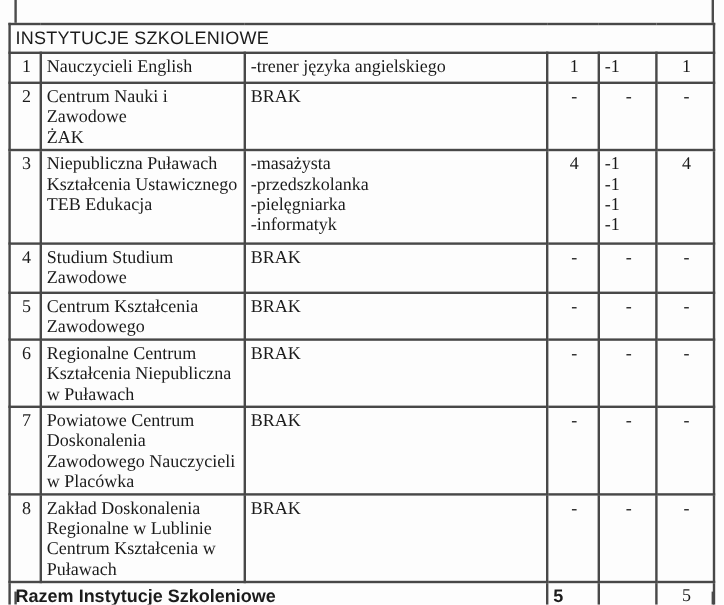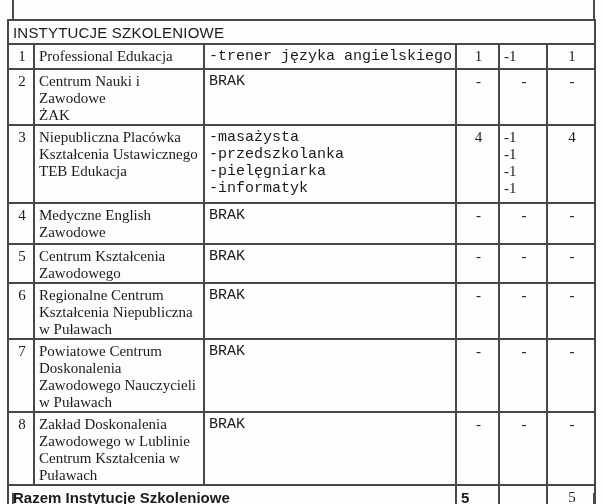--- a/index.html
+++ b/index.html
@@ -28,21 +28,21 @@
     white-space:pre-line;
   }
   td.sect {
     font-family:"Liberation Sans", sans-serif;
     font-size:13px; line-height:16px;
     padding:4px 0 0 29px; letter-spacing:.2px;
   }
   td.num  { text-align:center; padding-left:0; }
   td.name { padding-left:5px; }
   td.offer {
-    font-family:Liberation Mono, monospace;
+    font-family:Liberation Serif, serif;
     font-size:13px; line-height:19px; padding-left:6px;margin-top:32px;
   }
   td.val  { text-align:center; padding-left:0; line-height:19px; }
   td.val-left { text-align:left; padding-left:5px; line-height:19px; }
   td.sum-label {
     font-family:"Liberation Sans", sans-serif; font-weight:bold;
     font-size:13.5px; line-height:16px; padding:4px 0 0 5px;
   }
   td.sum-v1 {
     font-family:"Liberation Sans", sans-serif; font-weight:bold;
@@ -70,57 +70,57 @@
         <col style="width:48px">
     </colgroup>
 
     <tbody>
         <tr style="height:24px">
       <td class="sect" colspan="6">INSTYTUCJE SZKOLENIOWE</td>
     </tr>
 
     <tr style="height:25px">
       <td class="num">1</td>
-      <td class="name">Professional Edukacja</td>
+      <td class="name">Nauczycieli English</td>
       <td class="offer">-trener języka angielskiego</td>
       <td class="val">1</td>
       <td class="val-left">-1</td>
       <td class="val">1</td>
     </tr>
 
     <tr style="height:41px">
       <td class="num">2</td>
       <td class="name">Centrum Nauki i Zawodowe
 ŻAK</td>
       <td class="offer">BRAK</td>
       <td class="val">-</td>
       <td class="val">-</td>
       <td class="val">-</td>
     </tr>
 
     <tr style="height:78px">
       <td class="num">3</td>
-      <td class="name">Niepubliczna Placówka
+      <td class="name">Niepubliczna Puławach
 Kształcenia Ustawicznego
 TEB Edukacja</td>
       <td class="offer">-masażysta
 -przedszkolanka
 -pielęgniarka
 -informatyk</td>
       <td class="val">4</td>
       <td class="val-left">-1
 -1
 -1
 -1</td>
       <td class="val">4</td>
     </tr>
 
     <tr style="height:41px">
       <td class="num">4</td>
-      <td class="name">Medyczne English
+      <td class="name">Studium Studium
 Zawodowe</td>
       <td class="offer">BRAK</td>
       <td class="val">-</td>
       <td class="val">-</td>
       <td class="val">-</td>
     </tr>
 
     <tr style="height:39px">
       <td class="num">5</td>
       <td class="name">Centrum Kształcenia
@@ -140,31 +140,31 @@
       <td class="val">-</td>
       <td class="val">-</td>
       <td class="val">-</td>
     </tr>
 
     <tr style="height:71px">
       <td class="num">7</td>
       <td class="name">Powiatowe Centrum
 Doskonalenia
 Zawodowego Nauczycieli
-w Puławach</td>
+w Placówka</td>
       <td class="offer">BRAK</td>
       <td class="val">-</td>
       <td class="val">-</td>
       <td class="val">-</td>
     </tr>
 
     <tr style="height:73px">
       <td class="num">8</td>
       <td class="name">Zakład Doskonalenia
-Zawodowego w Lublinie
+Regionalne w Lublinie
 Centrum Kształcenia w
 Puławach</td>
       <td class="offer">BRAK</td>
       <td class="val">-</td>
       <td class="val">-</td>
       <td class="val">-</td>
     </tr>
 
     <tr style="height:25px">
       <td class="sum-label" colspan="3">Razem Instytucje Szkoleniowe</td>

